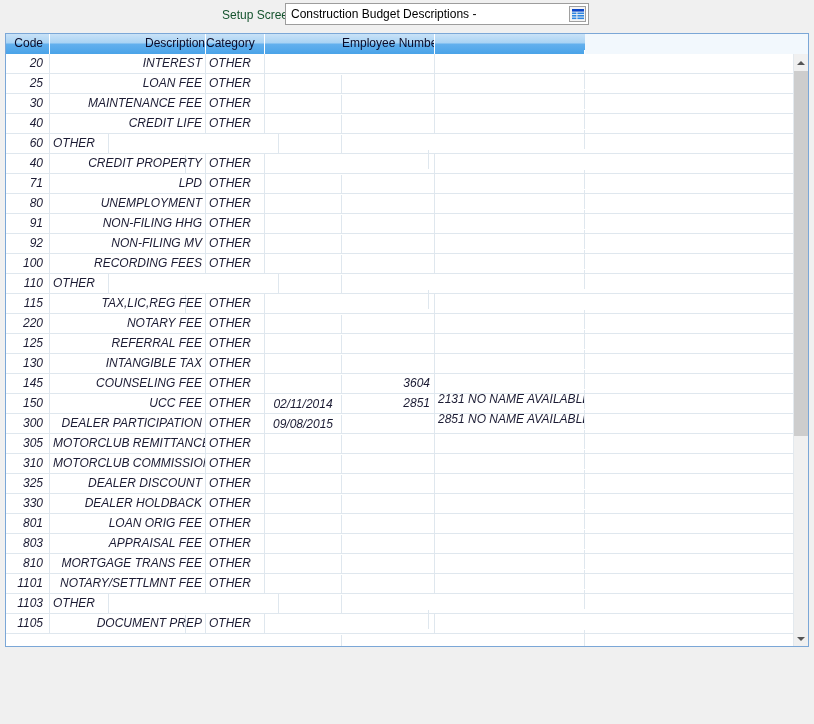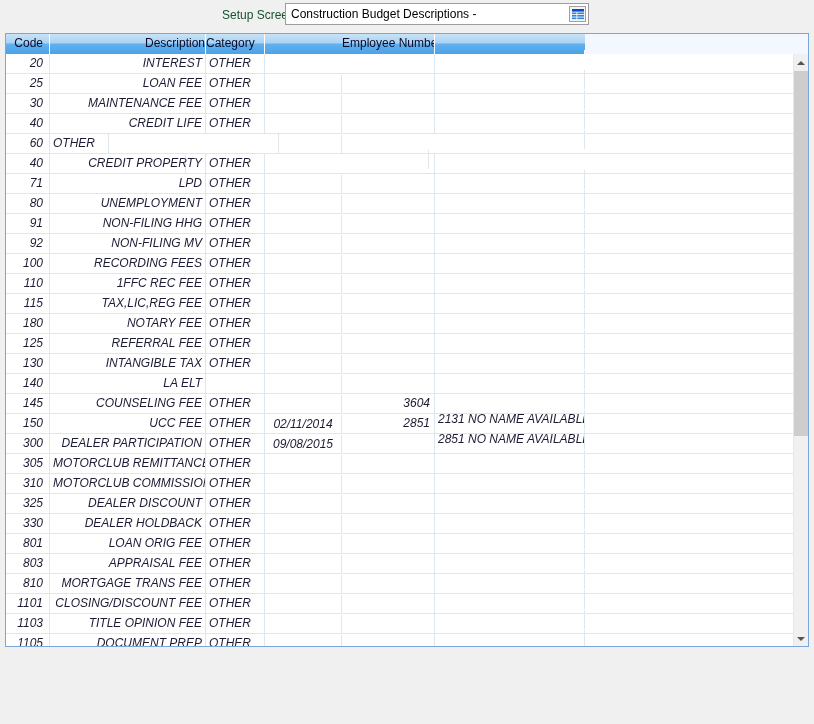--- a/index.html
+++ b/index.html
@@ -300,67 +300,57 @@
         <div class="cell c-code">100</div>
         <div class="cell c-desc">RECORDING FEES</div>
         <div class="cell c-cat">OTHER</div>
         <div class="cell c-last"></div>
         <div class="cell c-emp"></div>
         <div class="cell c-chg"></div>
         <div class="cell c-blank c-blank"></div>
       </div>
       <div class="row">
         <div class="cell c-code">110</div>
-        <div class="cell c-desc">1FFC REC FEE</div>
         <div class="cell c-cat">OTHER</div>
         <div class="cell c-last"></div>
         <div class="cell c-emp"></div>
         <div class="cell c-chg"></div>
         <div class="cell c-blank c-blank"></div>
       </div>
       <div class="row">
         <div class="cell c-code">115</div>
         <div class="cell c-desc">TAX,LIC,REG FEE</div>
         <div class="cell c-cat">OTHER</div>
         <div class="cell c-last"></div>
         <div class="cell c-emp"></div>
         <div class="cell c-chg"></div>
         <div class="cell c-blank c-blank"></div>
       </div>
       <div class="row">
-        <div class="cell c-code">180</div>
+        <div class="cell c-code">220</div>
         <div class="cell c-desc">NOTARY FEE</div>
         <div class="cell c-cat">OTHER</div>
         <div class="cell c-last"></div>
         <div class="cell c-emp"></div>
         <div class="cell c-chg"></div>
         <div class="cell c-blank c-blank"></div>
       </div>
       <div class="row">
         <div class="cell c-code">125</div>
         <div class="cell c-desc">REFERRAL FEE</div>
         <div class="cell c-cat">OTHER</div>
         <div class="cell c-last"></div>
         <div class="cell c-emp"></div>
         <div class="cell c-chg"></div>
         <div class="cell c-blank c-blank"></div>
       </div>
       <div class="row">
         <div class="cell c-code">130</div>
         <div class="cell c-desc">INTANGIBLE TAX</div>
         <div class="cell c-cat">OTHER</div>
-        <div class="cell c-last"></div>
-        <div class="cell c-emp"></div>
-        <div class="cell c-chg"></div>
-        <div class="cell c-blank c-blank"></div>
-      </div>
-      <div class="row">
-        <div class="cell c-code">140</div>
-        <div class="cell c-desc">LA ELT</div>
-        <div class="cell c-cat"></div>
         <div class="cell c-last"></div>
         <div class="cell c-emp"></div>
         <div class="cell c-chg"></div>
         <div class="cell c-blank c-blank"></div>
       </div>
       <div class="row">
         <div class="cell c-code">145</div>
         <div class="cell c-desc">COUNSELING FEE</div>
         <div class="cell c-cat">OTHER</div>
         <div class="cell c-last">02/11/2014</div>
@@ -444,30 +434,29 @@
         <div class="cell c-code">810</div>
         <div class="cell c-desc">MORTGAGE TRANS FEE</div>
         <div class="cell c-cat">OTHER</div>
         <div class="cell c-last"></div>
         <div class="cell c-emp"></div>
         <div class="cell c-chg"></div>
         <div class="cell c-blank c-blank"></div>
       </div>
       <div class="row">
         <div class="cell c-code">1101</div>
-        <div class="cell c-desc">CLOSING/DISCOUNT FEE</div>
+        <div class="cell c-desc">NOTARY/SETTLMNT FEE</div>
         <div class="cell c-cat">OTHER</div>
         <div class="cell c-last"></div>
         <div class="cell c-emp"></div>
         <div class="cell c-chg"></div>
         <div class="cell c-blank c-blank"></div>
       </div>
       <div class="row">
         <div class="cell c-code">1103</div>
-        <div class="cell c-desc">TITLE OPINION FEE</div>
         <div class="cell c-cat">OTHER</div>
         <div class="cell c-last"></div>
         <div class="cell c-emp"></div>
         <div class="cell c-chg"></div>
         <div class="cell c-blank c-blank"></div>
       </div>
       <div class="row">
         <div class="cell c-code">1105</div>
         <div class="cell c-desc">DOCUMENT PREP</div>
         <div class="cell c-cat">OTHER</div>

